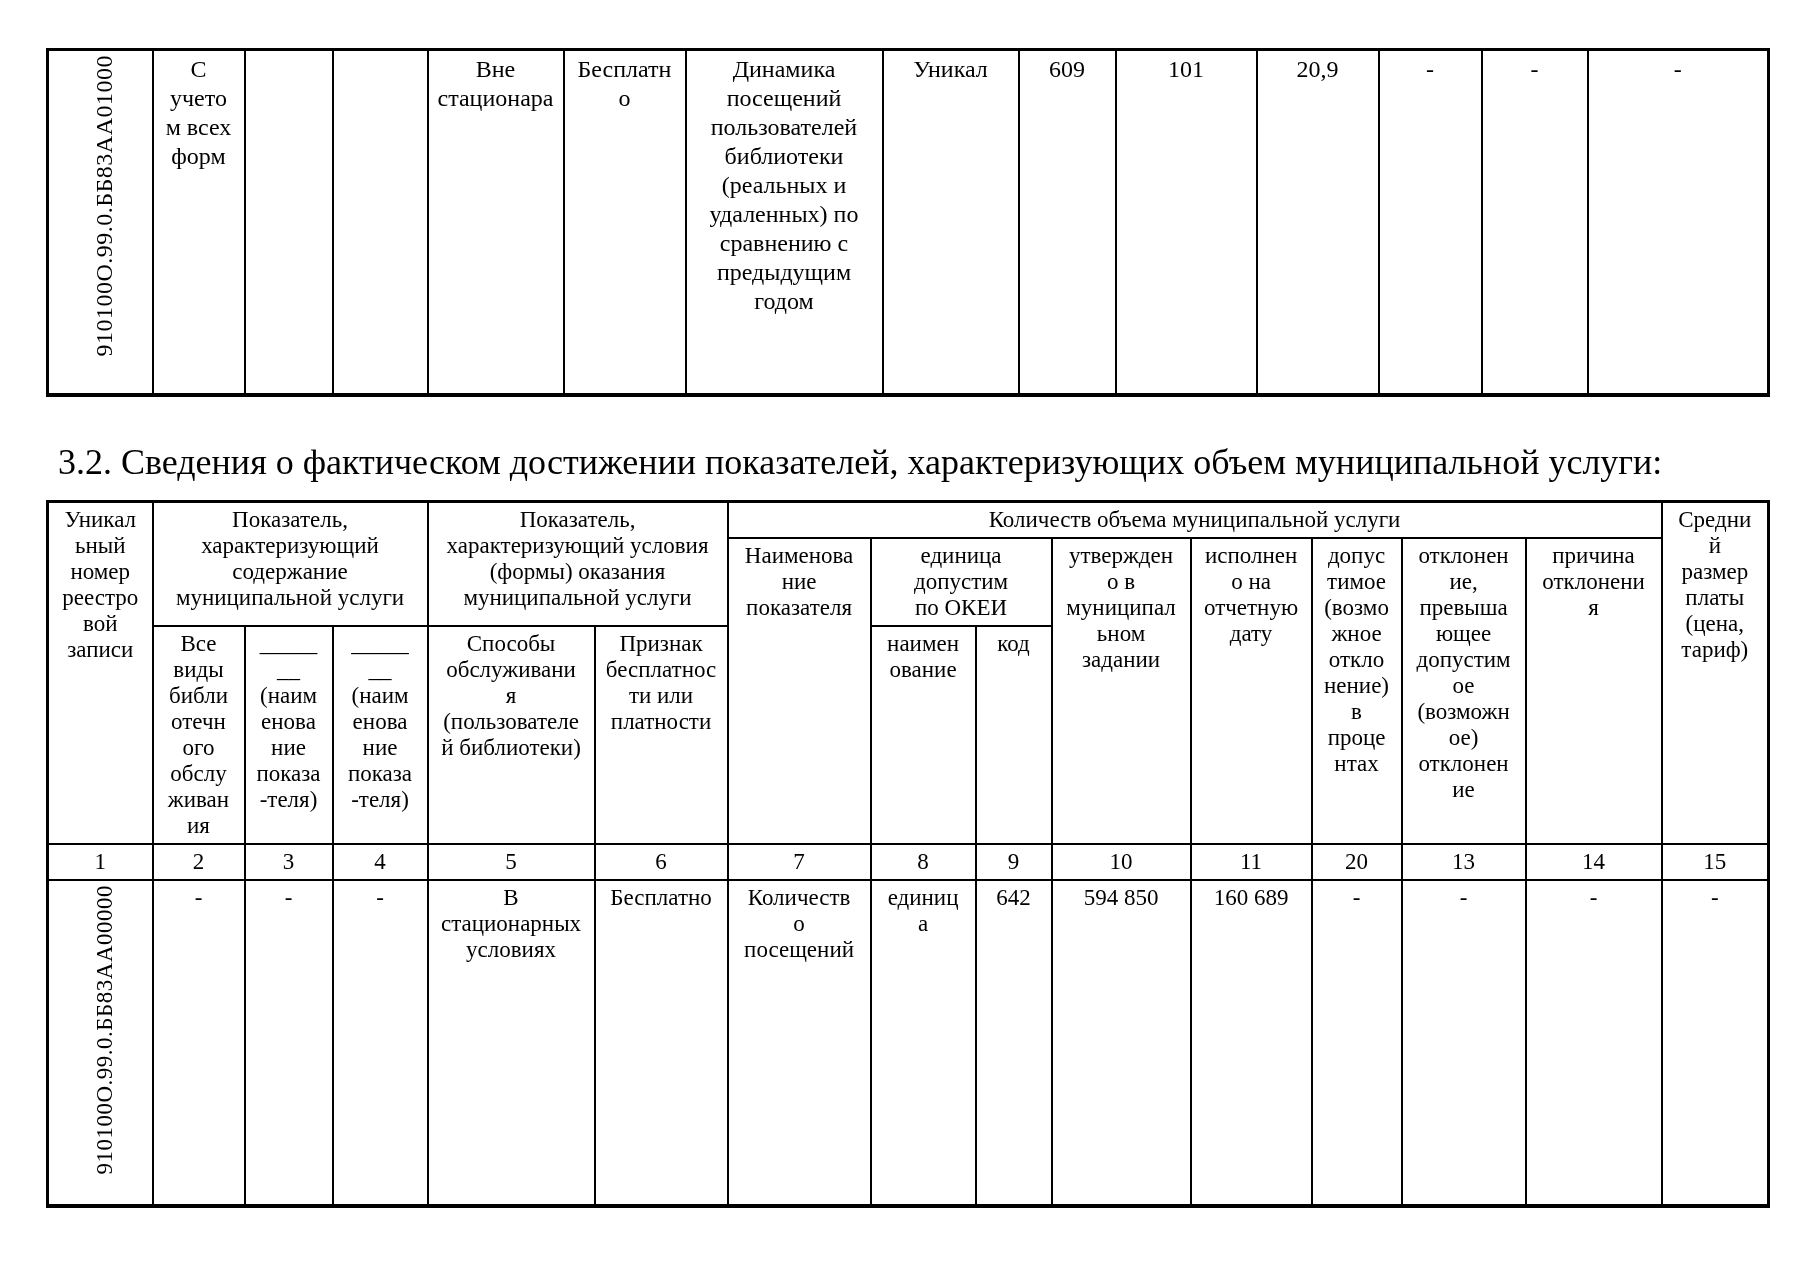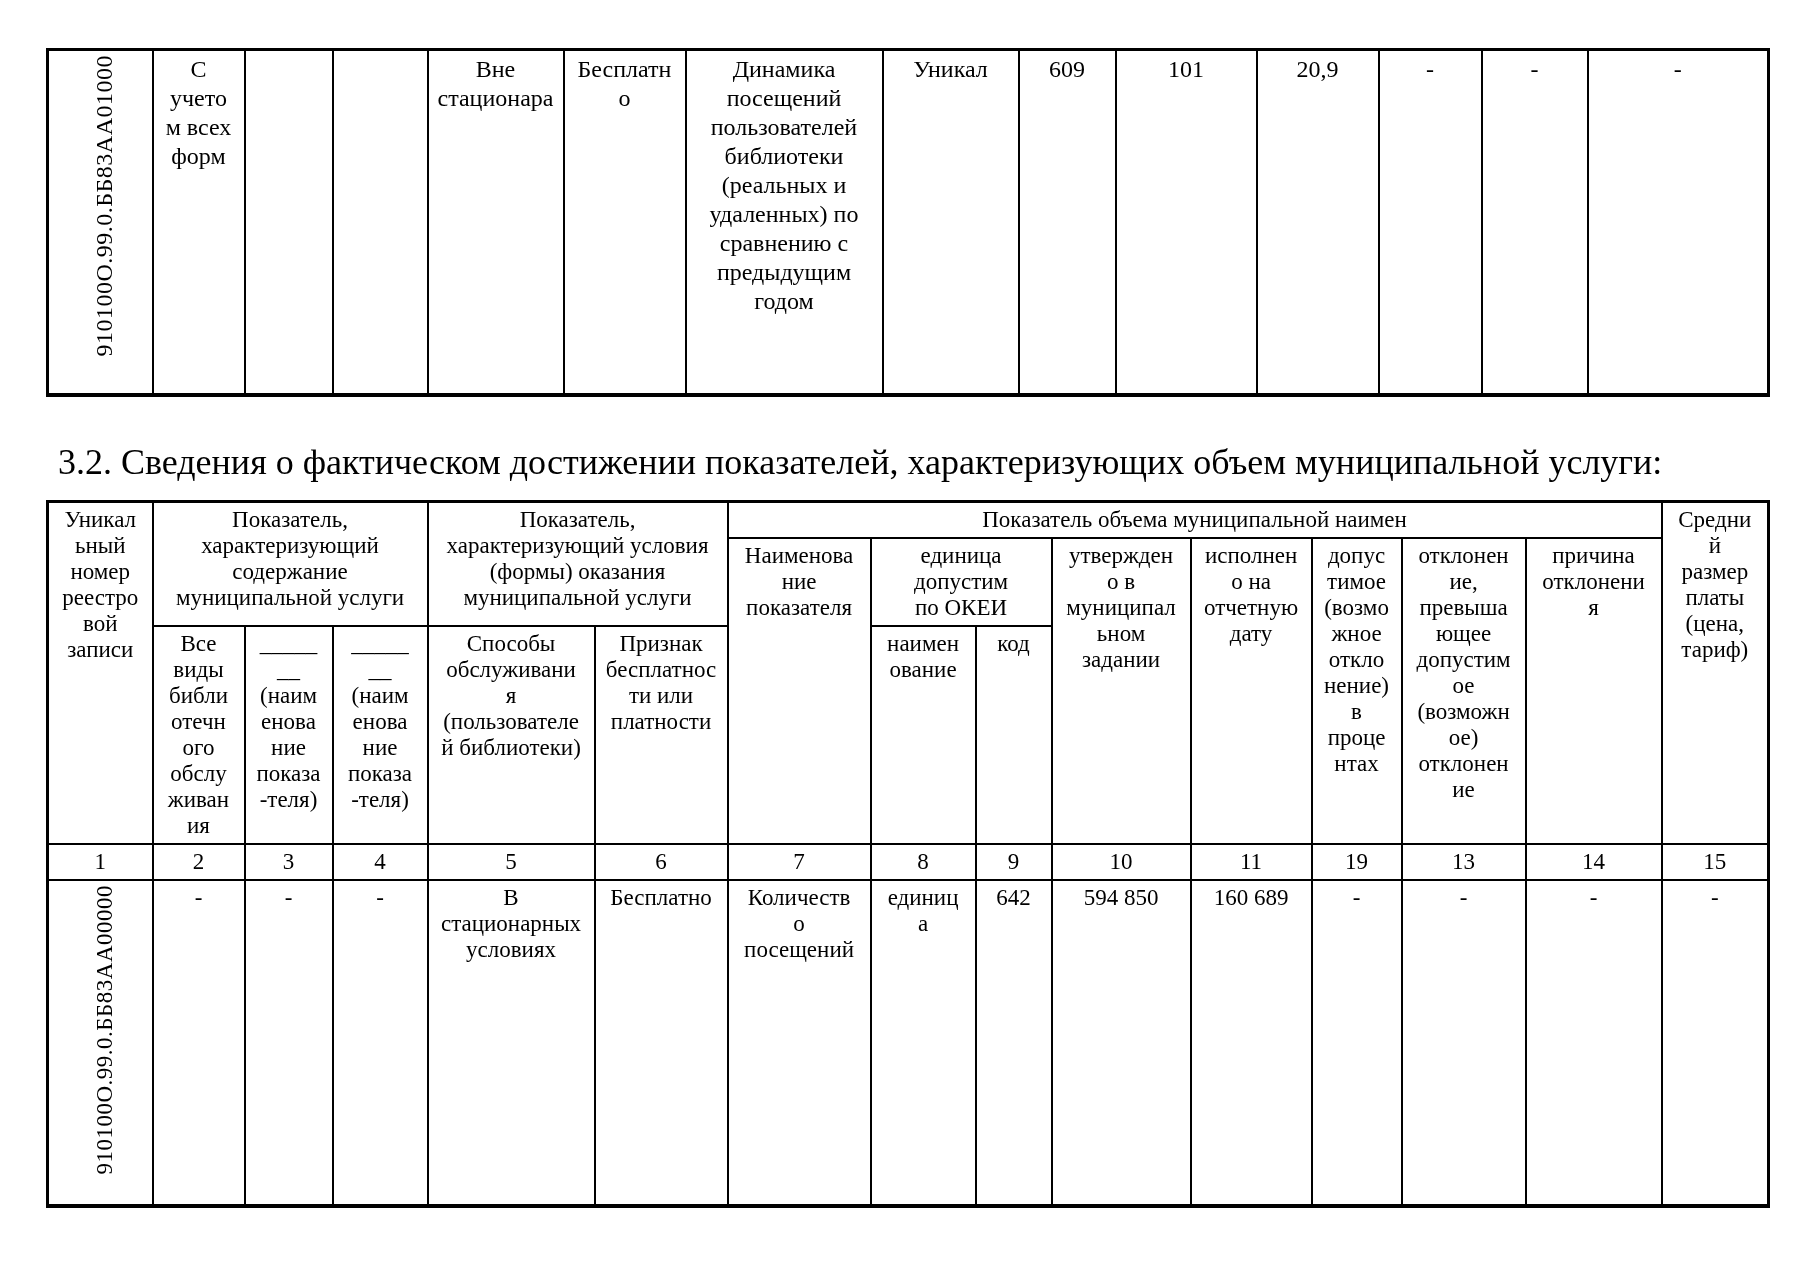--- a/index.html
+++ b/index.html
@@ -119,21 +119,21 @@
 вой
 записи</td>
     <td colspan="3" rowspan="2">Показатель,
 характеризующий
 содержание
 муниципальной услуги</td>
     <td colspan="2" rowspan="2">Показатель,
 характеризующий условия
 (формы) оказания
 муниципальной услуги</td>
-    <td colspan="8">Показатель объема муниципальной наимен</td>
+    <td colspan="8">Количеств объема муниципальной услуги</td>
     <td rowspan="3">Средни
 й
 размер
 платы
 (цена,
 тариф)</td>
   </tr>
   <tr class="r2">
     <td rowspan="2">Наименова
 ние
@@ -214,21 +214,21 @@
     <td class="num">2</td>
     <td class="num">3</td>
     <td class="num">4</td>
     <td class="num">5</td>
     <td class="num">6</td>
     <td class="num">7</td>
     <td class="num">8</td>
     <td class="num">9</td>
     <td class="num">10</td>
     <td class="num">11</td>
-    <td class="num">19</td>
+    <td class="num">20</td>
     <td class="num">13</td>
     <td class="num">14</td>
     <td class="num">15</td>
   </tr>
   <tr class="r5">
     <td class="vcell"><div class="vtext">910100О.99.0.ББ83АА00000</div></td>
     <td>-</td>
     <td>-</td>
     <td>-</td>
     <td class="al">В

